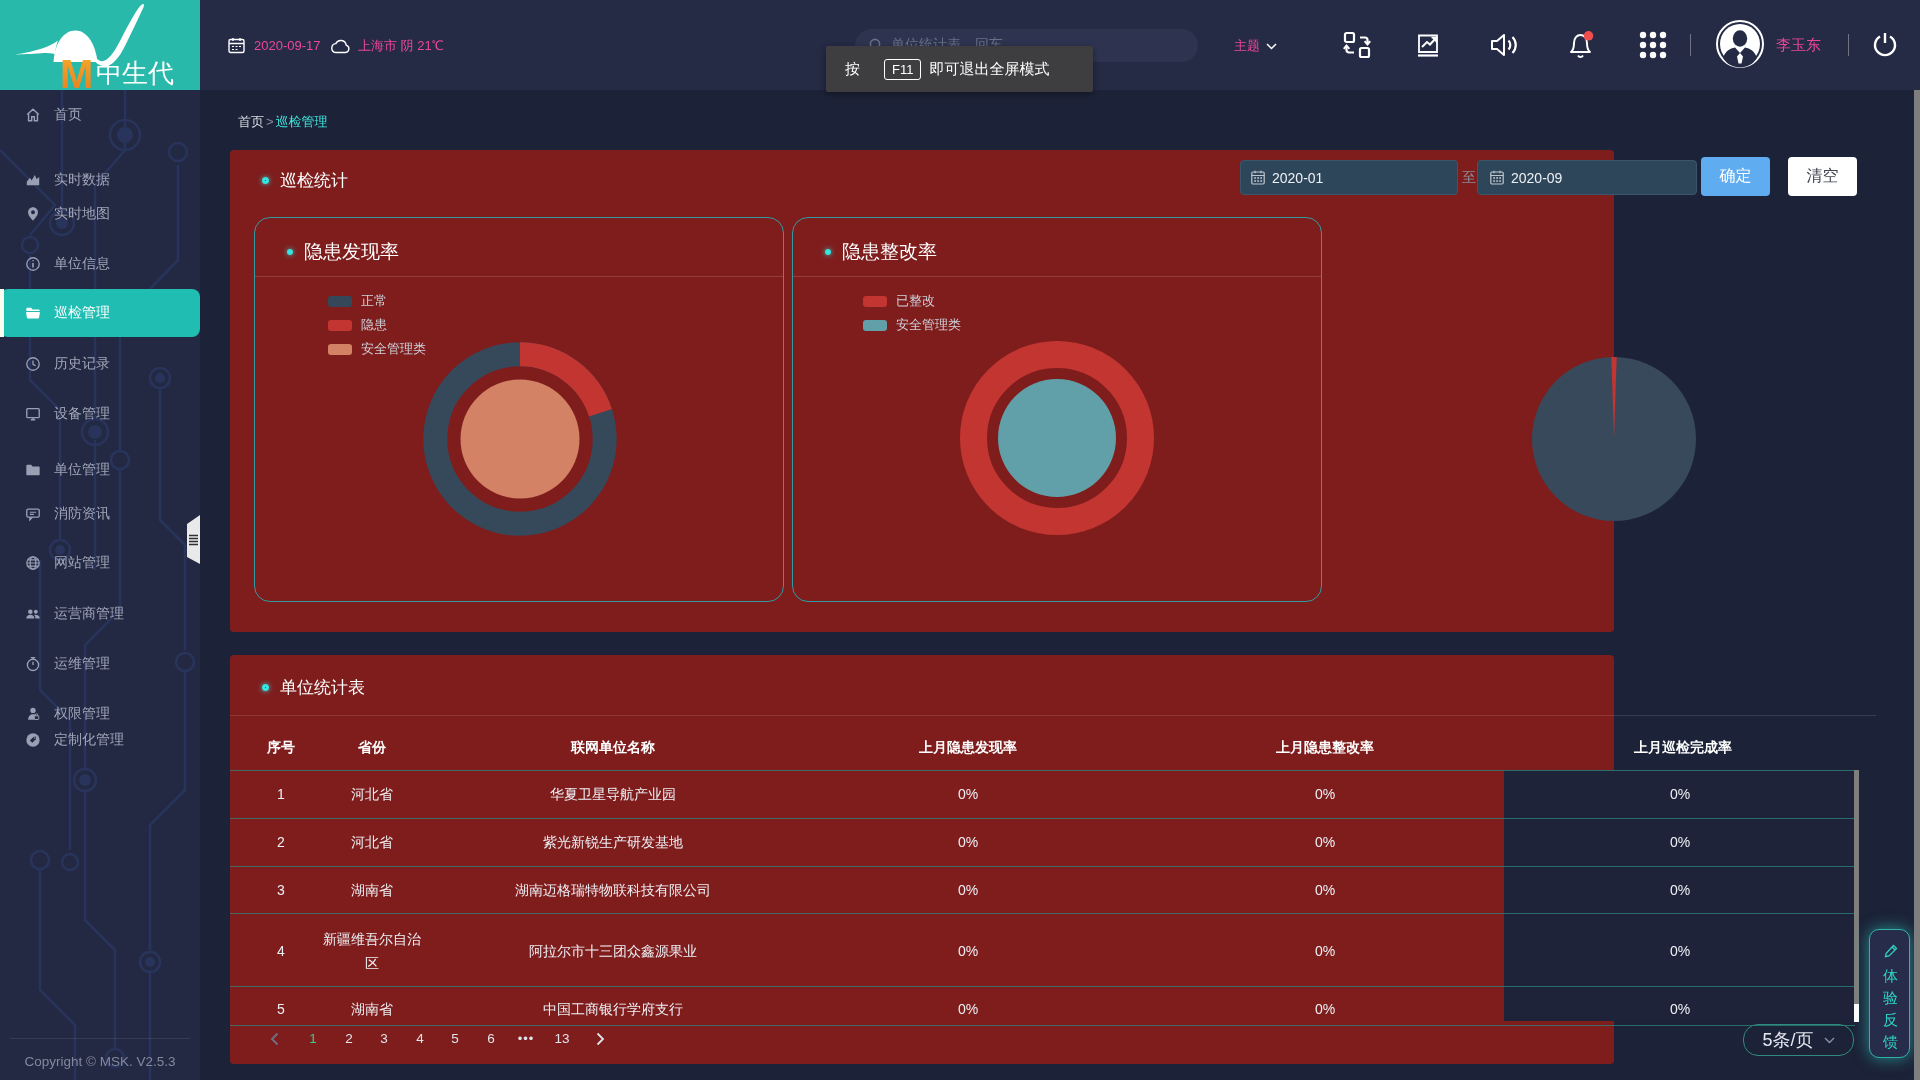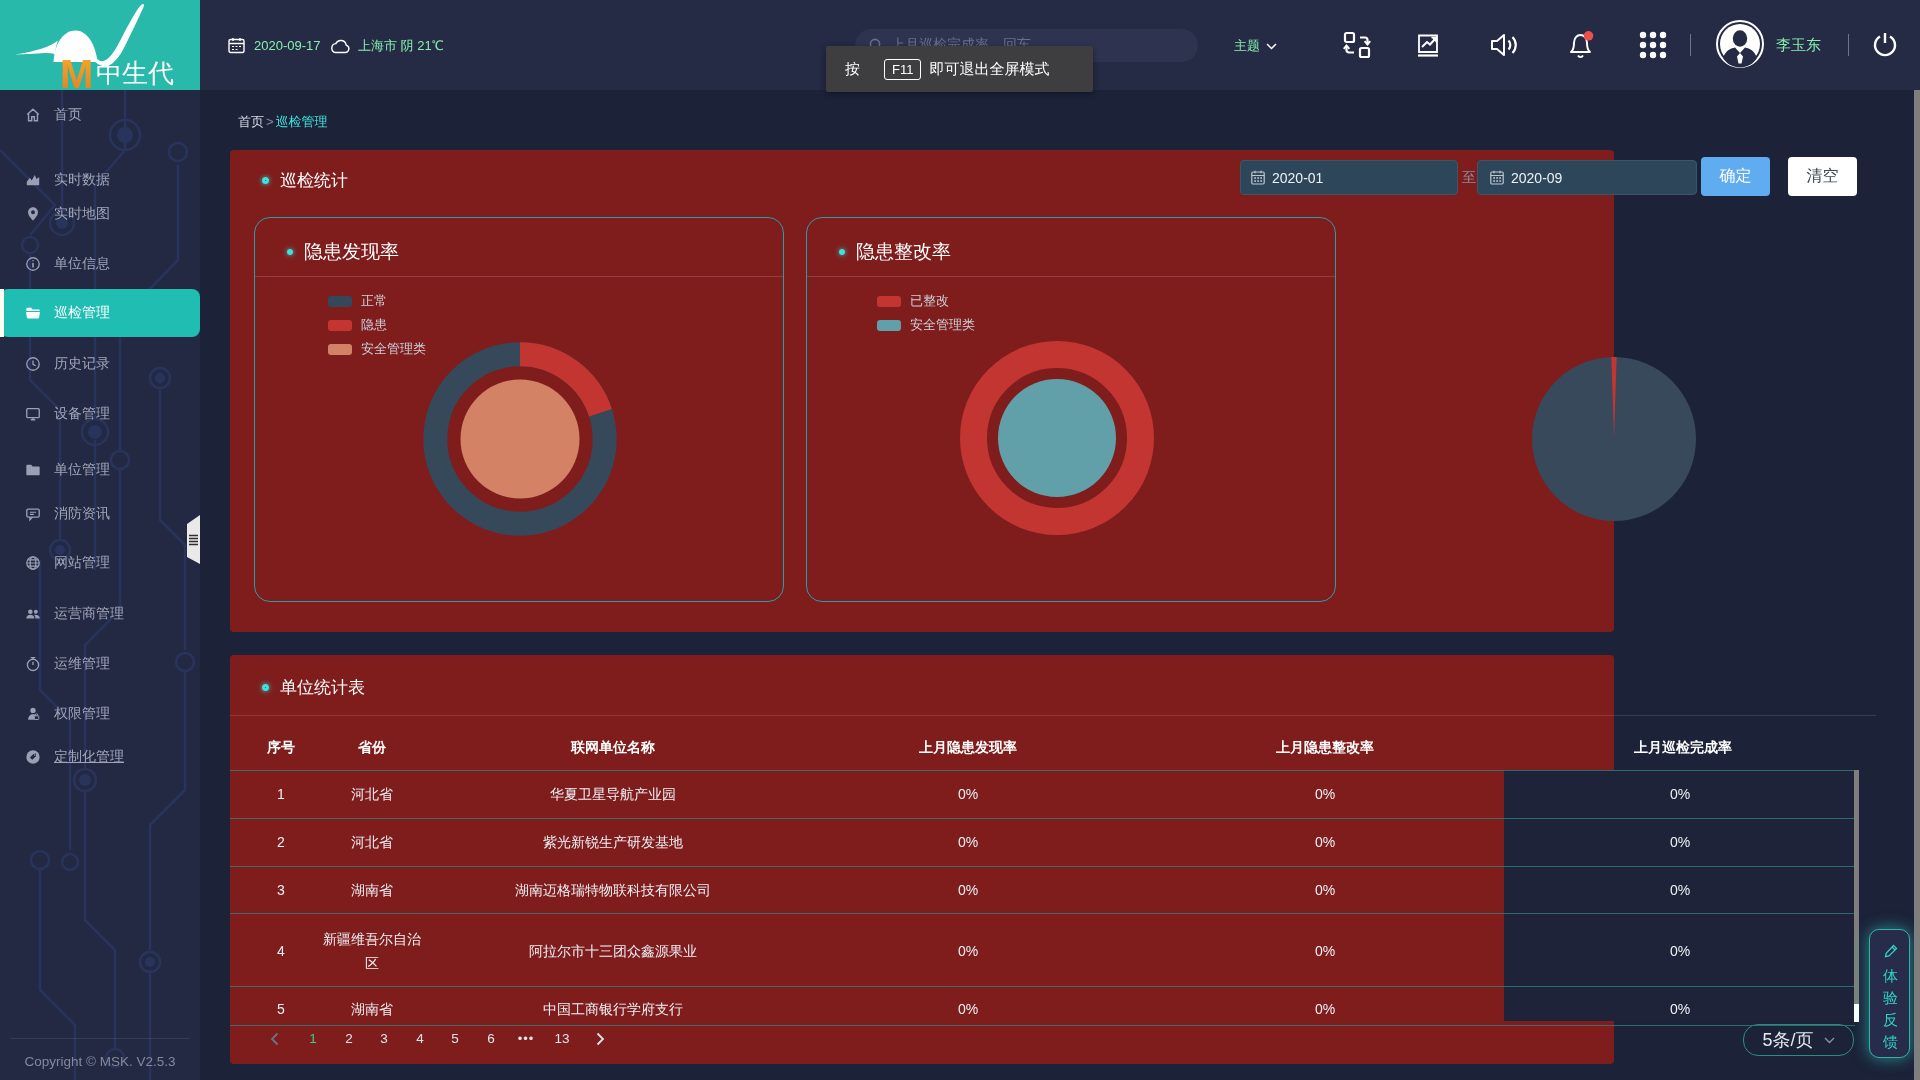--- a/index.html
+++ b/index.html
@@ -3,21 +3,21 @@
 <meta charset="utf-8">
 <title>巡检管理</title>
 <style>
 * { margin:0; padding:0; box-sizing:border-box; }
 html,body { width:1920px; height:1080px; overflow:hidden; background:#1c2238; font-family:"Liberation Sans",sans-serif; }
 .abs { position:absolute; }
 
 
 #header { position:absolute; left:0; top:0; width:1920px; height:90px; background:#252a45; z-index:20; }
 #logo { position:absolute; left:0; top:0; width:200px; height:90px; background:#28b9ab; }
-.hd-item { position:absolute; color:#86efac; font-size:13px; display:flex; align-items:center; }
+.hd-item { position:absolute; color:#ec4899; font-size:13px; display:flex; align-items:center; }
 .hd-sep { position:absolute; width:1px; height:22px; background:rgba(255,255,255,0.35); top:34px; }
 
 
 #search { position:absolute; left:855px; top:29px; width:343px; height:33px; background:#2e3450; border-radius:17px; }
 #search .ph { position:absolute; left:36px; top:7px; color:#687084; font-size:14px; }
 
 
 #tooltip { position:absolute; left:826px; top:46px; width:267px; height:46px; background:#3e3e40; border-radius:2px; z-index:30; color:#fff; font-size:15px; display:flex; align-items:center; box-shadow:0 2px 6px rgba(0,0,0,0.4); }
 #tooltip .f11 { border:1px solid #fff; border-radius:3px; padding:2px 7px; margin:0 8px 0 24px; font-size:13px; }
 
@@ -200,21 +200,21 @@
           </svg>
         </div>运维管理</div>
     <div class="menu-item" style="top:600px;"><div class="mi">
           <svg viewBox="0 0 18 18" fill="#9aa0b4">
             <circle cx="9" cy="5" r="3"></circle>
             <path d="M3.5 15.5 C3.5 11.5 6 9.3 9 9.3 C12 9.3 14.5 11.5 14.5 15.5 Z"></path>
             <rect x="10.5" y="11" width="5" height="4.2" rx="0.8" fill="#232843" stroke="#9aa0b4" stroke-width="1.1"></rect>
             <path d="M11.7 11 V10 A1.3 1.3 0 0 1 14.3 10 V11" fill="none" stroke="#9aa0b4" stroke-width="1.1"></path>
           </svg>
         </div>权限管理</div>
-    <div class="menu-item" style="top:643px;text-decoration:underline;"><div class="mi">
+    <div class="menu-item" style="top:626px;"><div class="mi">
           <svg viewBox="0 0 18 18">
             <circle cx="9" cy="9" r="7.5" fill="#9aa0b4"></circle>
             <path d="M5.5 9.5 L9.5 5.5 L12.5 5.2 L12.2 8.2 L8.2 12.2 Z" fill="#232843"></path>
             <circle cx="10.9" cy="6.8" r="0.9" fill="#9aa0b4"></circle>
           </svg>
         </div>定制化管理</div>
   </div>
   <div id="collapse" style="position:absolute; left:187px; top:425px; width:13px; height:49px;">
     <svg width="13" height="49">
         <path d="M0 9 L13 0 L13 49 L0 42 Z" fill="#e9e9e9"></path>
@@ -255,21 +255,21 @@
         <path d="M5.5 14.5 A4.5 4.5 0 0 1 5.8 5.6 A5.5 5.5 0 0 1 16.2 7.1 A3.8 3.8 0 0 1 15.6 14.5 Z"></path>
       </svg>
     上海市 阴 21℃
   </div>
 
   <div id="search">
     <svg width="15" height="15" viewBox="0 0 15 15" fill="none" stroke="#687084" stroke-width="1.6" style="position:absolute;left:14px;top:9px;">
         <circle cx="6" cy="6" r="4.6"></circle>
         <path d="M9.5 9.5 L13.5 13.5"></path>
       </svg>
-    <div class="ph">上月巡检完成率，回车</div>
+    <div class="ph">单位统计表，回车</div>
   </div>
 
   <div class="hd-item" style="left:1234px; top:37px;">主题 <svg width="11" height="7" viewBox="0 0 11 7" style="margin-left:6px;">
         <path d="M1 1 L5.5 5.5 L10 1" fill="none" stroke="#fff" stroke-width="1.5"></path>
       </svg></div>
 
   <div class="abs" style="left:1343px; top:31px;">
     <svg width="28" height="28" viewBox="0 0 28 28" fill="none" stroke="#fff" stroke-width="2.2">
       <rect x="2" y="2" width="9" height="9" rx="1.5"></rect>
       <rect x="17" y="17" width="9" height="9" rx="1.5"></rect>
@@ -375,21 +375,21 @@
       <div class="litem">
           <div class="lswatch" style="background:#c23531"></div>
           <span>隐患</span>
         </div>
       <div class="litem">
           <div class="lswatch" style="background:#d48265"></div>
           <span>安全管理类</span>
         </div>
     </div>
   </div>
-  <div class="card" style="left:576px;">
+  <div class="card" style="left:562px;">
     <div class="chead"></div>
     <div class="ptitle"><div class="ring"></div>隐患整改率</div>
     <div class="legend" style="left:70px; top:71px;">
       <div class="litem">
           <div class="lswatch" style="background:#c23531"></div>
           <span>已整改</span>
         </div>
       <div class="litem">
           <div class="lswatch" style="background:#61a0a8"></div>
           <span>安全管理类</span>

